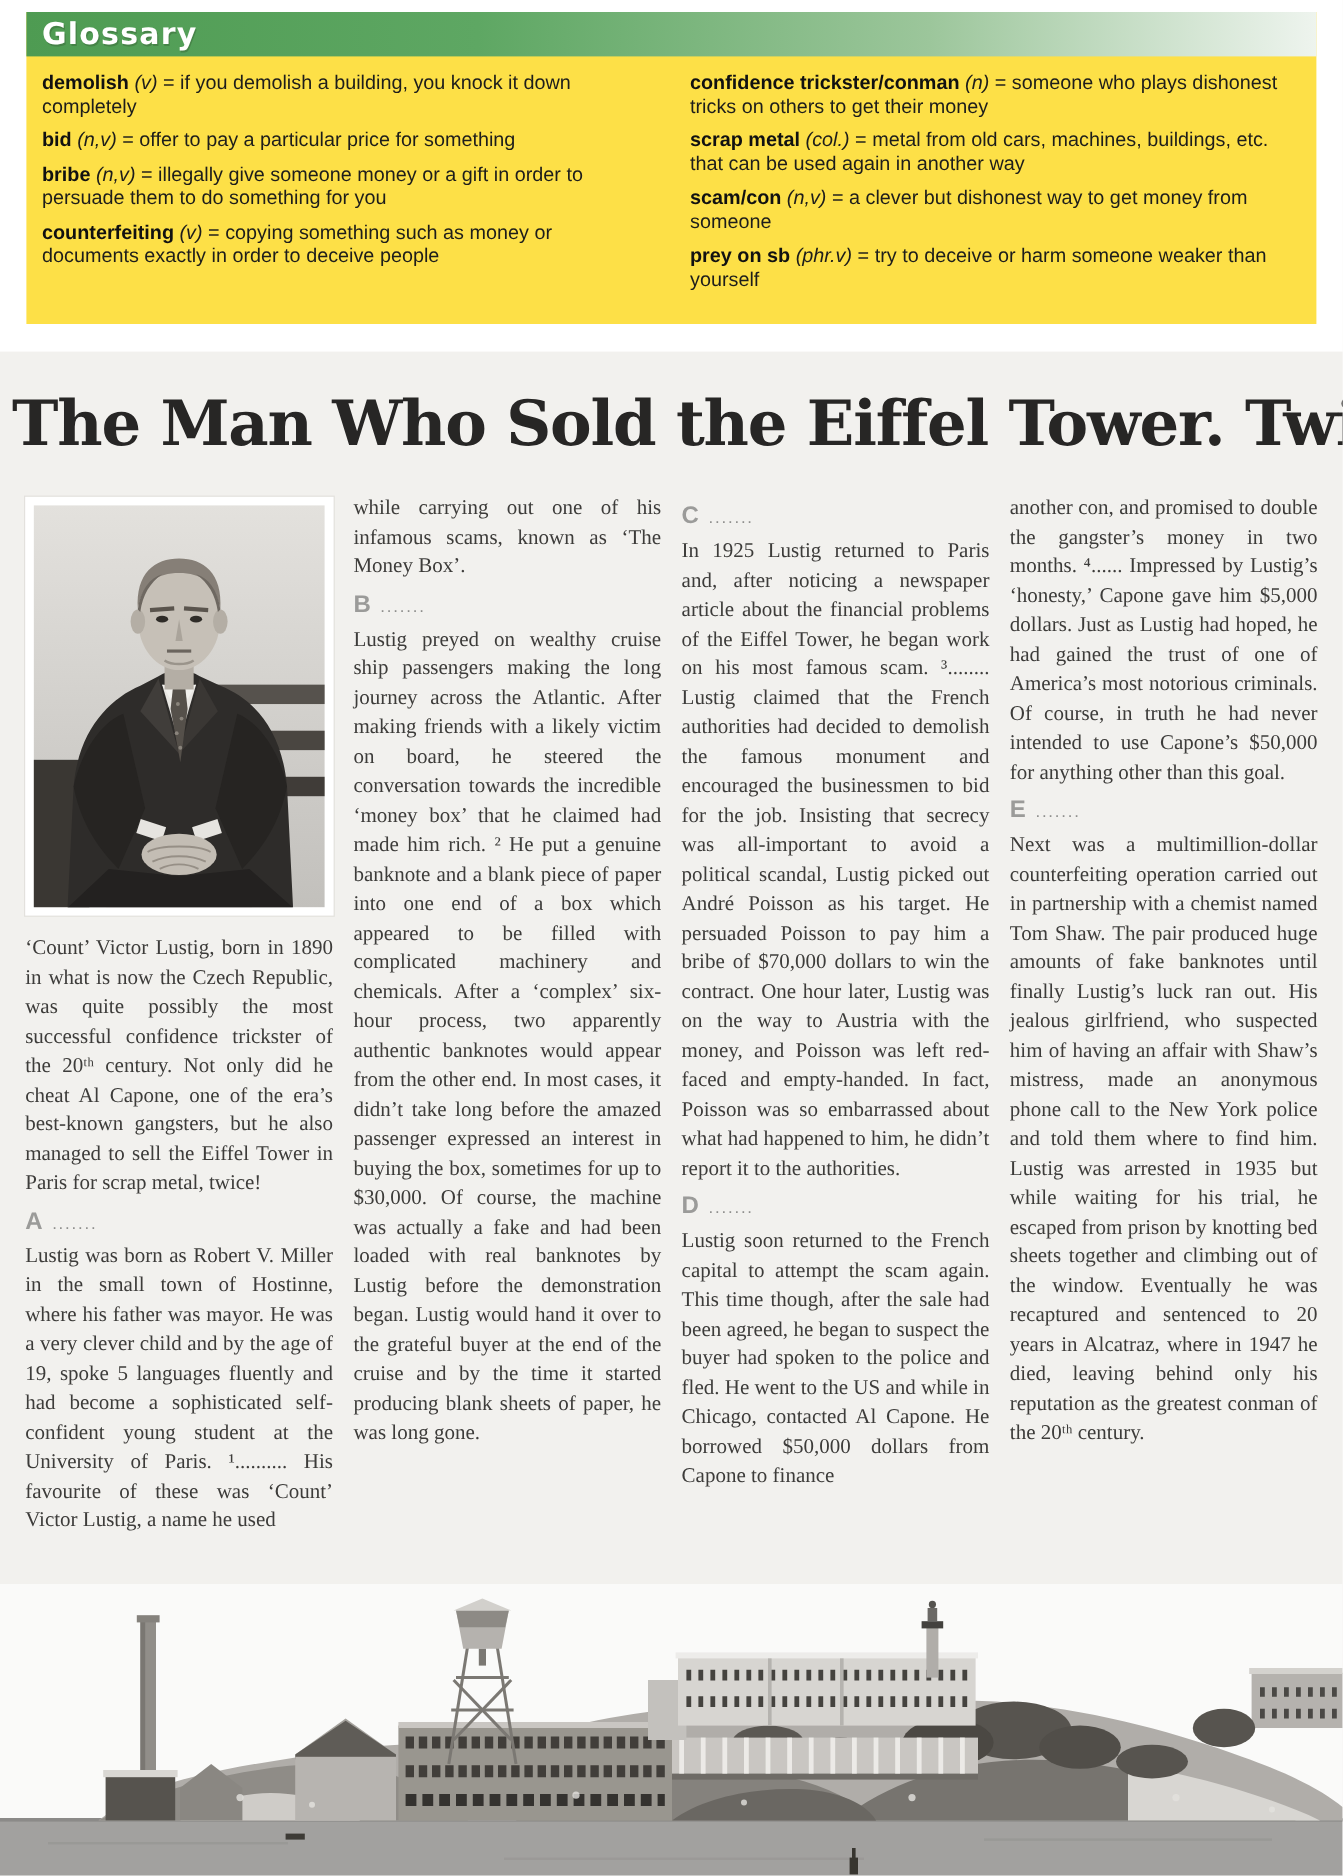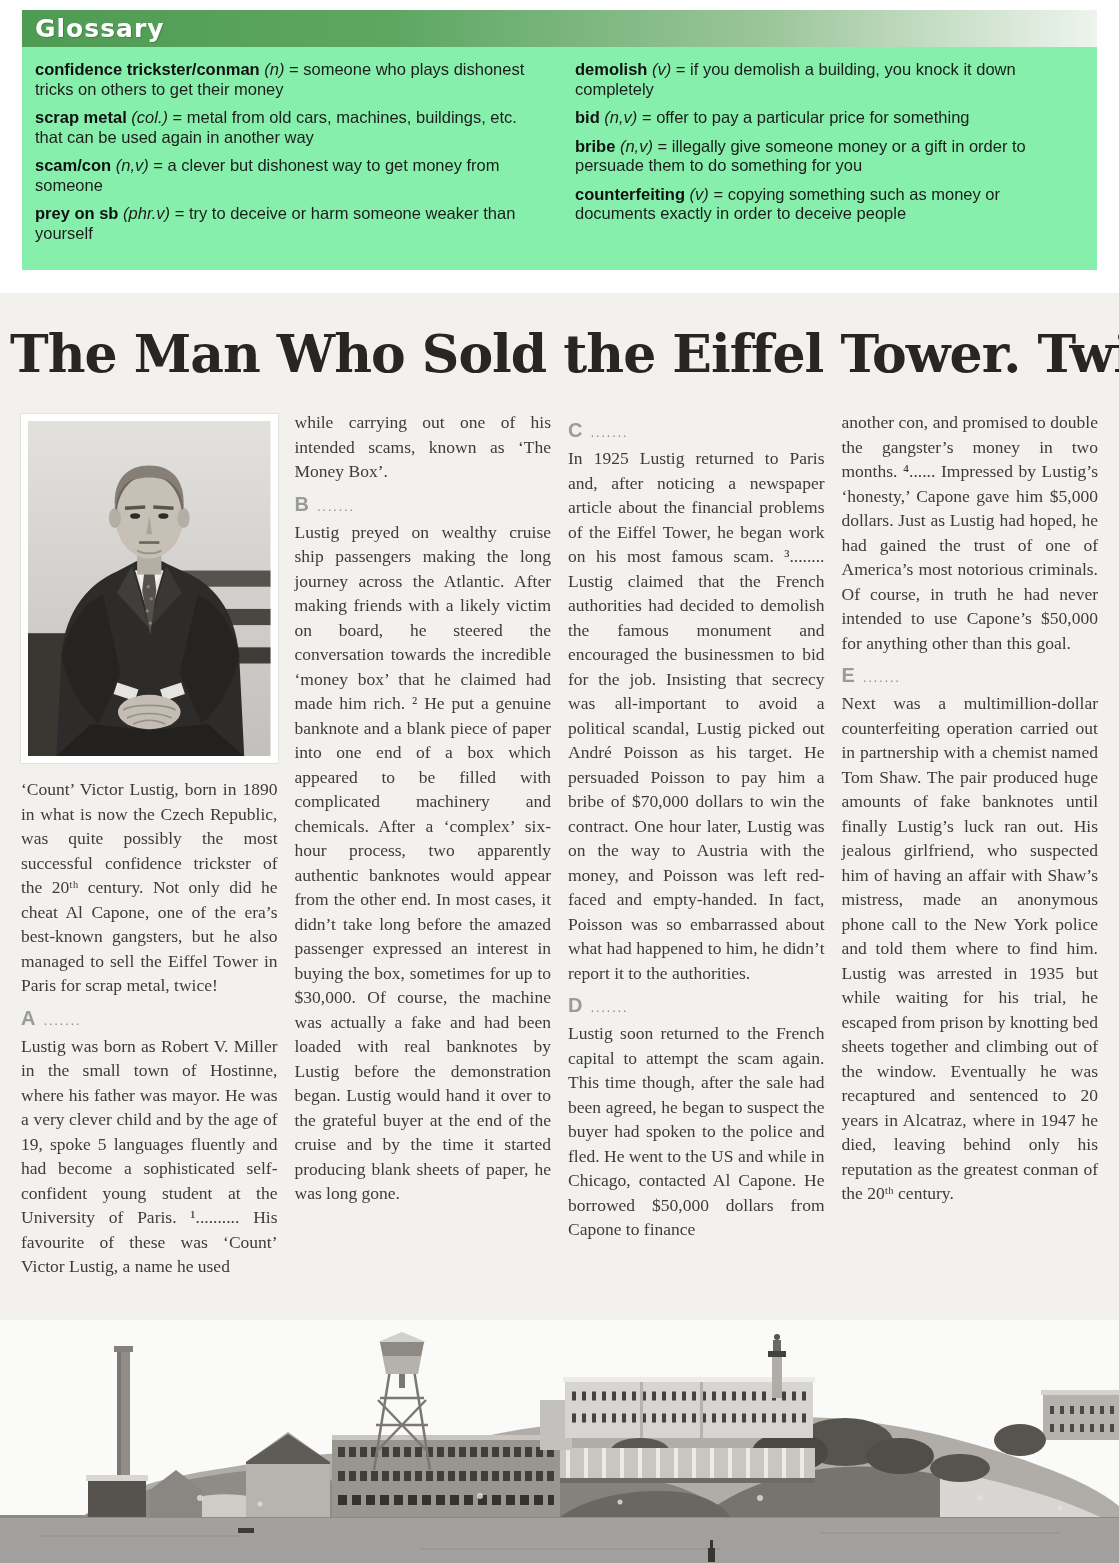--- a/index.html
+++ b/index.html
@@ -5,21 +5,21 @@
   html,body{margin:0;padding:0;}
   body{
     width:1119px;height:1563px;background:#ffffff;overflow:hidden;
     font-family:"Liberation Sans","DejaVu Sans",sans-serif;
   }
   .page{position:relative;width:1119px;height:1563px;}
 
   
   .glossary{
     margin:10px 22px 0 22px;
-    background:#86efac;
+    background:#fde047;
     padding-bottom:16px;
   }
   .glossary-header{
     height:37px;
     background:linear-gradient(to right,#4e9b52 0%,#5ea763 35%,#9cc69b 70%,#eef4ee 100%);
     display:flex;align-items:center;
     padding-left:13px;
   }
   .glossary-header span{
     color:#ffffff;font-weight:bold;font-size:25px;letter-spacing:1px;
@@ -86,30 +86,30 @@
 <body>
 
 <div class="page">
 
   <section class="glossary">
     <div class="glossary-header">
       <span>Glossary</span>
     </div>
     <div class="glossary-body">
       <div class="glossary-col">
+          <p class="gloss-entry"><b>demolish </b><i>(v)</i><span> = if you demolish a building, you knock it down completely</span></p>
+          <p class="gloss-entry"><b>bid </b><i>(n,v)</i><span> = offer to pay a particular price for something</span></p>
+          <p class="gloss-entry"><b>bribe </b><i>(n,v)</i><span> = illegally give someone money or a gift in order to persuade them to do something for you</span></p>
+          <p class="gloss-entry"><b>counterfeiting </b><i>(v)</i><span> = copying something such as money or documents exactly in order to deceive people</span></p>
+        </div>
+      <div class="glossary-col">
           <p class="gloss-entry"><b>confidence trickster/conman </b><i>(n)</i><span> = someone who plays dishonest tricks on others to get their money</span></p>
           <p class="gloss-entry"><b>scrap metal </b><i>(col.)</i><span> = metal from old cars, machines, buildings, etc. that can be used again in another way</span></p>
           <p class="gloss-entry"><b>scam/con </b><i>(n,v)</i><span> = a clever but dishonest way to get money from someone</span></p>
           <p class="gloss-entry"><b>prey on sb </b><i>(phr.v)</i><span> = try to deceive or harm someone weaker than yourself</span></p>
-        </div>
-      <div class="glossary-col">
-          <p class="gloss-entry"><b>demolish </b><i>(v)</i><span> = if you demolish a building, you knock it down completely</span></p>
-          <p class="gloss-entry"><b>bid </b><i>(n,v)</i><span> = offer to pay a particular price for something</span></p>
-          <p class="gloss-entry"><b>bribe </b><i>(n,v)</i><span> = illegally give someone money or a gift in order to persuade them to do something for you</span></p>
-          <p class="gloss-entry"><b>counterfeiting </b><i>(v)</i><span> = copying something such as money or documents exactly in order to deceive people</span></p>
         </div>
     </div>
   </section>
 
   <section class="article">
     <h1>The Man Who Sold the Eiffel Tower. Twice.</h1>
     <div class="columns" id="columns">
         <div class="col">
   <div class="photo">
     <svg viewBox="0 0 240 332">
@@ -173,21 +173,21 @@
       <path d="M104,300 C114,295 126,295 136,300" stroke="#968f86" stroke-width="1.6" fill="none"></path>
 
       <path d="M28,332 L62,300 L120,306 L178,300 L214,332 Z" fill="#232120"></path>
     </svg>
   </div>
 <p>‘Count’ Victor Lustig, born in 1890 in what is now the Czech Republic, was quite possibly the most successful confidence trickster of the 20ᵗʰ century. Not only did he cheat Al Capone, one of the era’s best-known gangsters, but he also managed to sell the Eiffel Tower in Paris for scrap metal, twice!</p>
           <div class="sec-h"><span class="sec-letter">A</span><span class="sec-dots">.......</span></div>
           <p>Lustig was born as Robert V. Miller in the small town of Hostinne, where his father was mayor. He was a very clever child and by the age of 19, spoke 5 languages fluently and had become a sophisticated self-confident young student at the University of Paris. ¹.......... His favourite of these was ‘Count’ Victor Lustig, a name he used</p>
         </div>
         <div class="col">
-          <p>while carrying out one of his intended scams, known as ‘The Money Box’.</p>
+          <p>while carrying out one of his infamous scams, known as ‘The Money Box’.</p>
           <div class="sec-h"><span class="sec-letter">B</span><span class="sec-dots">.......</span></div>
           <p>Lustig preyed on wealthy cruise ship passengers making the long journey across the Atlantic. After making friends with a likely victim on board, he steered the conversation towards the incredible ‘money box’ that he claimed had made him rich. ² He put a genuine banknote and a blank piece of paper into one end of a box which appeared to be filled with complicated machinery and chemicals. After a ‘complex’ six-hour process, two apparently authentic banknotes would appear from the other end. In most cases, it didn’t take long before the amazed passenger expressed an interest in buying the box, sometimes for up to $30,000. Of course, the machine was actually a fake and had been loaded with real banknotes by Lustig before the demonstration began. Lustig would hand it over to the grateful buyer at the end of the cruise and by the time it started producing blank sheets of paper, he was long gone.</p>
         </div>
         <div class="col">
           <div class="sec-h"><span class="sec-letter">C</span><span class="sec-dots">.......</span></div>
           <p>In 1925 Lustig returned to Paris and, after noticing a newspaper article about the financial problems of the Eiffel Tower, he began work on his most famous scam. ³........ Lustig claimed that the French authorities had decided to demolish the famous monument and encouraged the businessmen to bid for the job. Insisting that secrecy was all-important to avoid a political scandal, Lustig picked out André Poisson as his target. He persuaded Poisson to pay him a bribe of $70,000 dollars to win the contract. One hour later, Lustig was on the way to Austria with the money, and Poisson was left red-faced and empty-handed. In fact, Poisson was so embarrassed about what had happened to him, he didn’t report it to the authorities.</p>
           <div class="sec-h"><span class="sec-letter">D</span><span class="sec-dots">.......</span></div>
           <p>Lustig soon returned to the French capital to attempt the scam again. This time though, after the sale had been agreed, he began to suspect the buyer had spoken to the police and fled. He went to the US and while in Chicago, contacted Al Capone. He borrowed $50,000 dollars from Capone to finance</p>
         </div>
         <div class="col">

